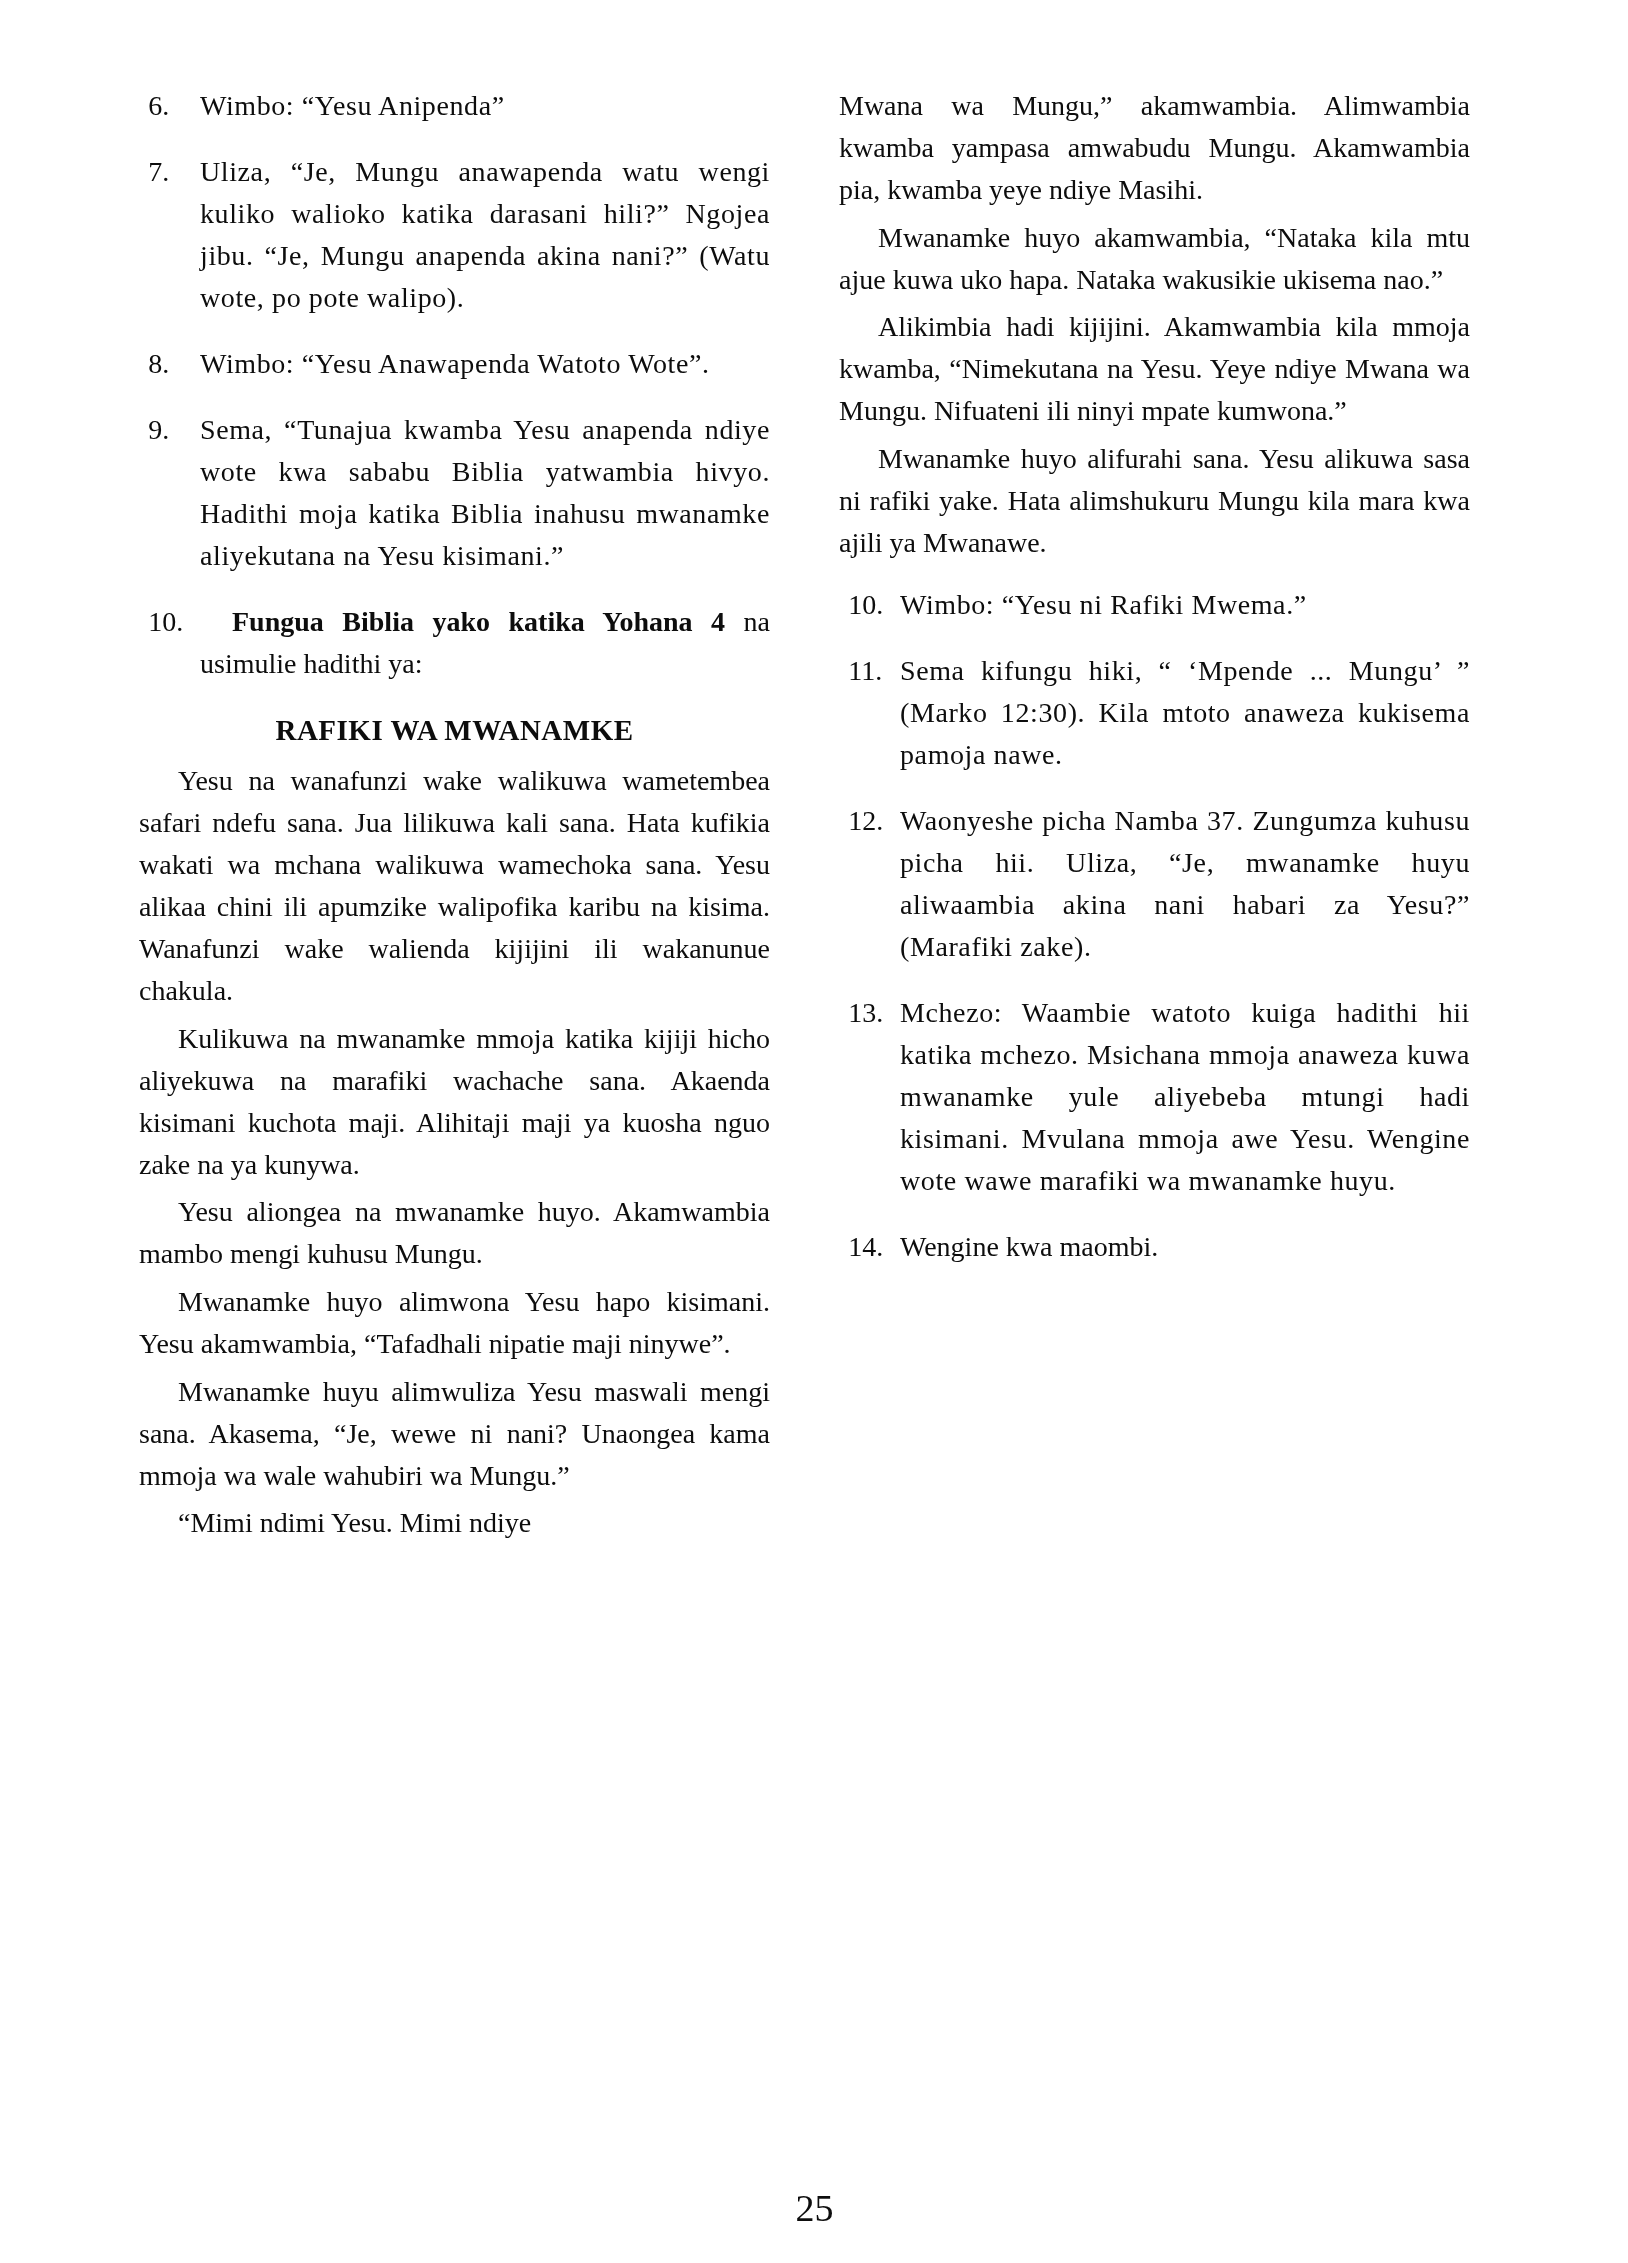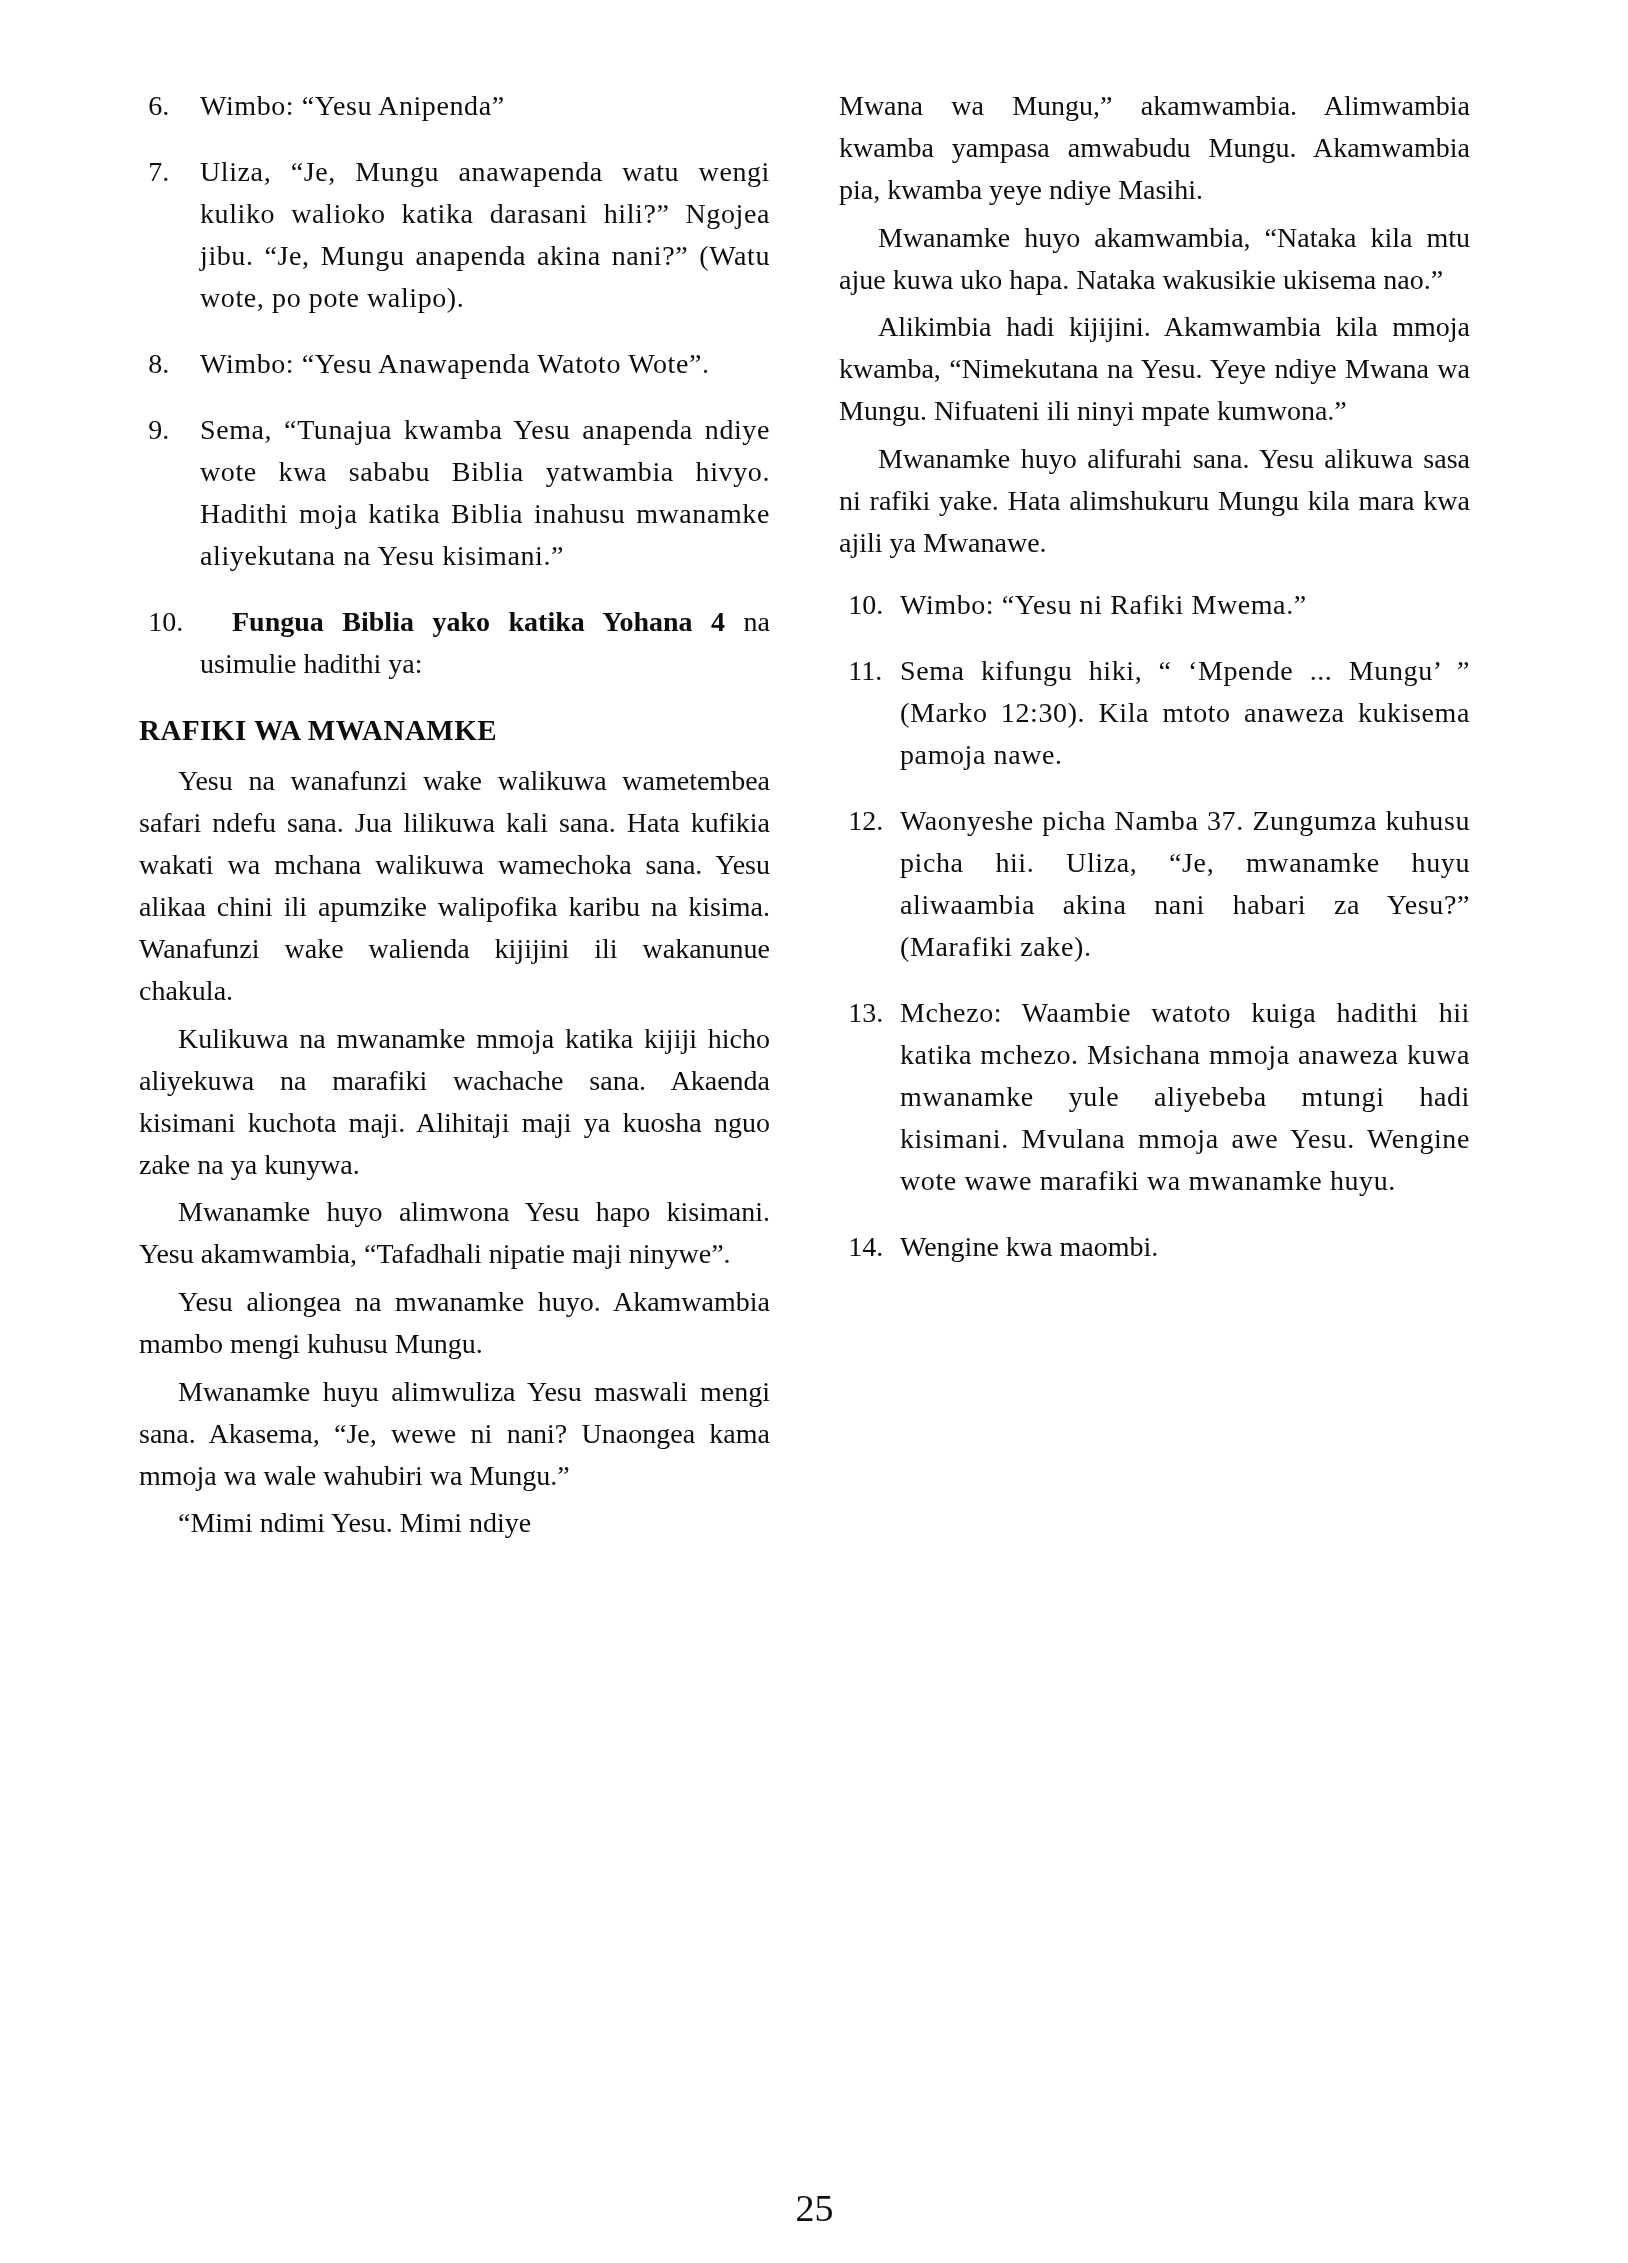--- a/index.html
+++ b/index.html
@@ -61,21 +61,21 @@
     text-align: justify;
     text-indent: 39px;
   }
   p.para.noindent {
     text-indent: 0;
   }
   h2.subhead {
     font-size: 29px;
     line-height: 42px;
     font-weight: bold;
-    text-align: left;
+    text-align: center;
     margin: 16.7px 0 9.3px 0;
     letter-spacing: 0.5px;
   }
   
   .spread {
     letter-spacing: 0.6px;
   }
   .pagenum {
     position: absolute;
     left: 0;
@@ -116,22 +116,22 @@
 
       <div class="li">
         <div class="num">10.</div>
         <div class="body"><b>Fungua Biblia yako katika Yohana 4</b><span> na usimulie hadithi ya:</span></div>
       </div>
 
       <h2 class="subhead">RAFIKI WA MWANAMKE</h2>
 
       <p class="para">Yesu na wanafunzi wake walikuwa wametembea safari ndefu sana. Jua lilikuwa kali sana. Hata kufikia wakati wa mchana walikuwa wamechoka sana. Yesu alikaa chini ili apumzike walipofika karibu na kisima. Wanafunzi wake walienda kijijini ili wakanunue chakula.</p>
       <p class="para">Kulikuwa na mwanamke mmoja katika kijiji hicho aliyekuwa na marafiki wachache sana. Akaenda kisimani kuchota maji. Alihitaji maji ya kuosha nguo zake na ya kunywa.</p>
+      <p class="para">Yesu aliongea na mwanamke huyo. Akamwambia mambo mengi kuhusu Mungu.</p>
       <p class="para">Mwanamke huyo alimwona Yesu hapo kisimani. Yesu akamwambia, “Tafadhali nipatie maji ninywe”.</p>
-      <p class="para">Yesu aliongea na mwanamke huyo. Akamwambia mambo mengi kuhusu Mungu.</p>
       <p class="para">Mwanamke huyu alimwuliza Yesu maswali mengi sana. Akasema, “Je, wewe ni nani? Unaongea kama mmoja wa wale wahubiri wa Mungu.”</p>
       <p class="para">“Mimi ndimi Yesu. Mimi ndiye</p>
 
     </div>
 
     <div class="col col-right">
 
       <p class="para noindent">Mwana wa Mungu,” akamwambia. Alimwambia kwamba yampasa amwabudu Mungu. Akamwambia pia, kwamba yeye ndiye Masihi.</p>
       <p class="para">Mwanamke huyo akamwambia, “Nataka kila mtu ajue kuwa uko hapa. Nataka wakusikie ukisema nao.”</p>
       <p class="para">Alikimbia hadi kijijini. Akamwambia kila mmoja kwamba, “Nimekutana na Yesu. Yeye ndiye Mwana wa Mungu. Nifuateni ili ninyi mpate kumwona.”</p>

